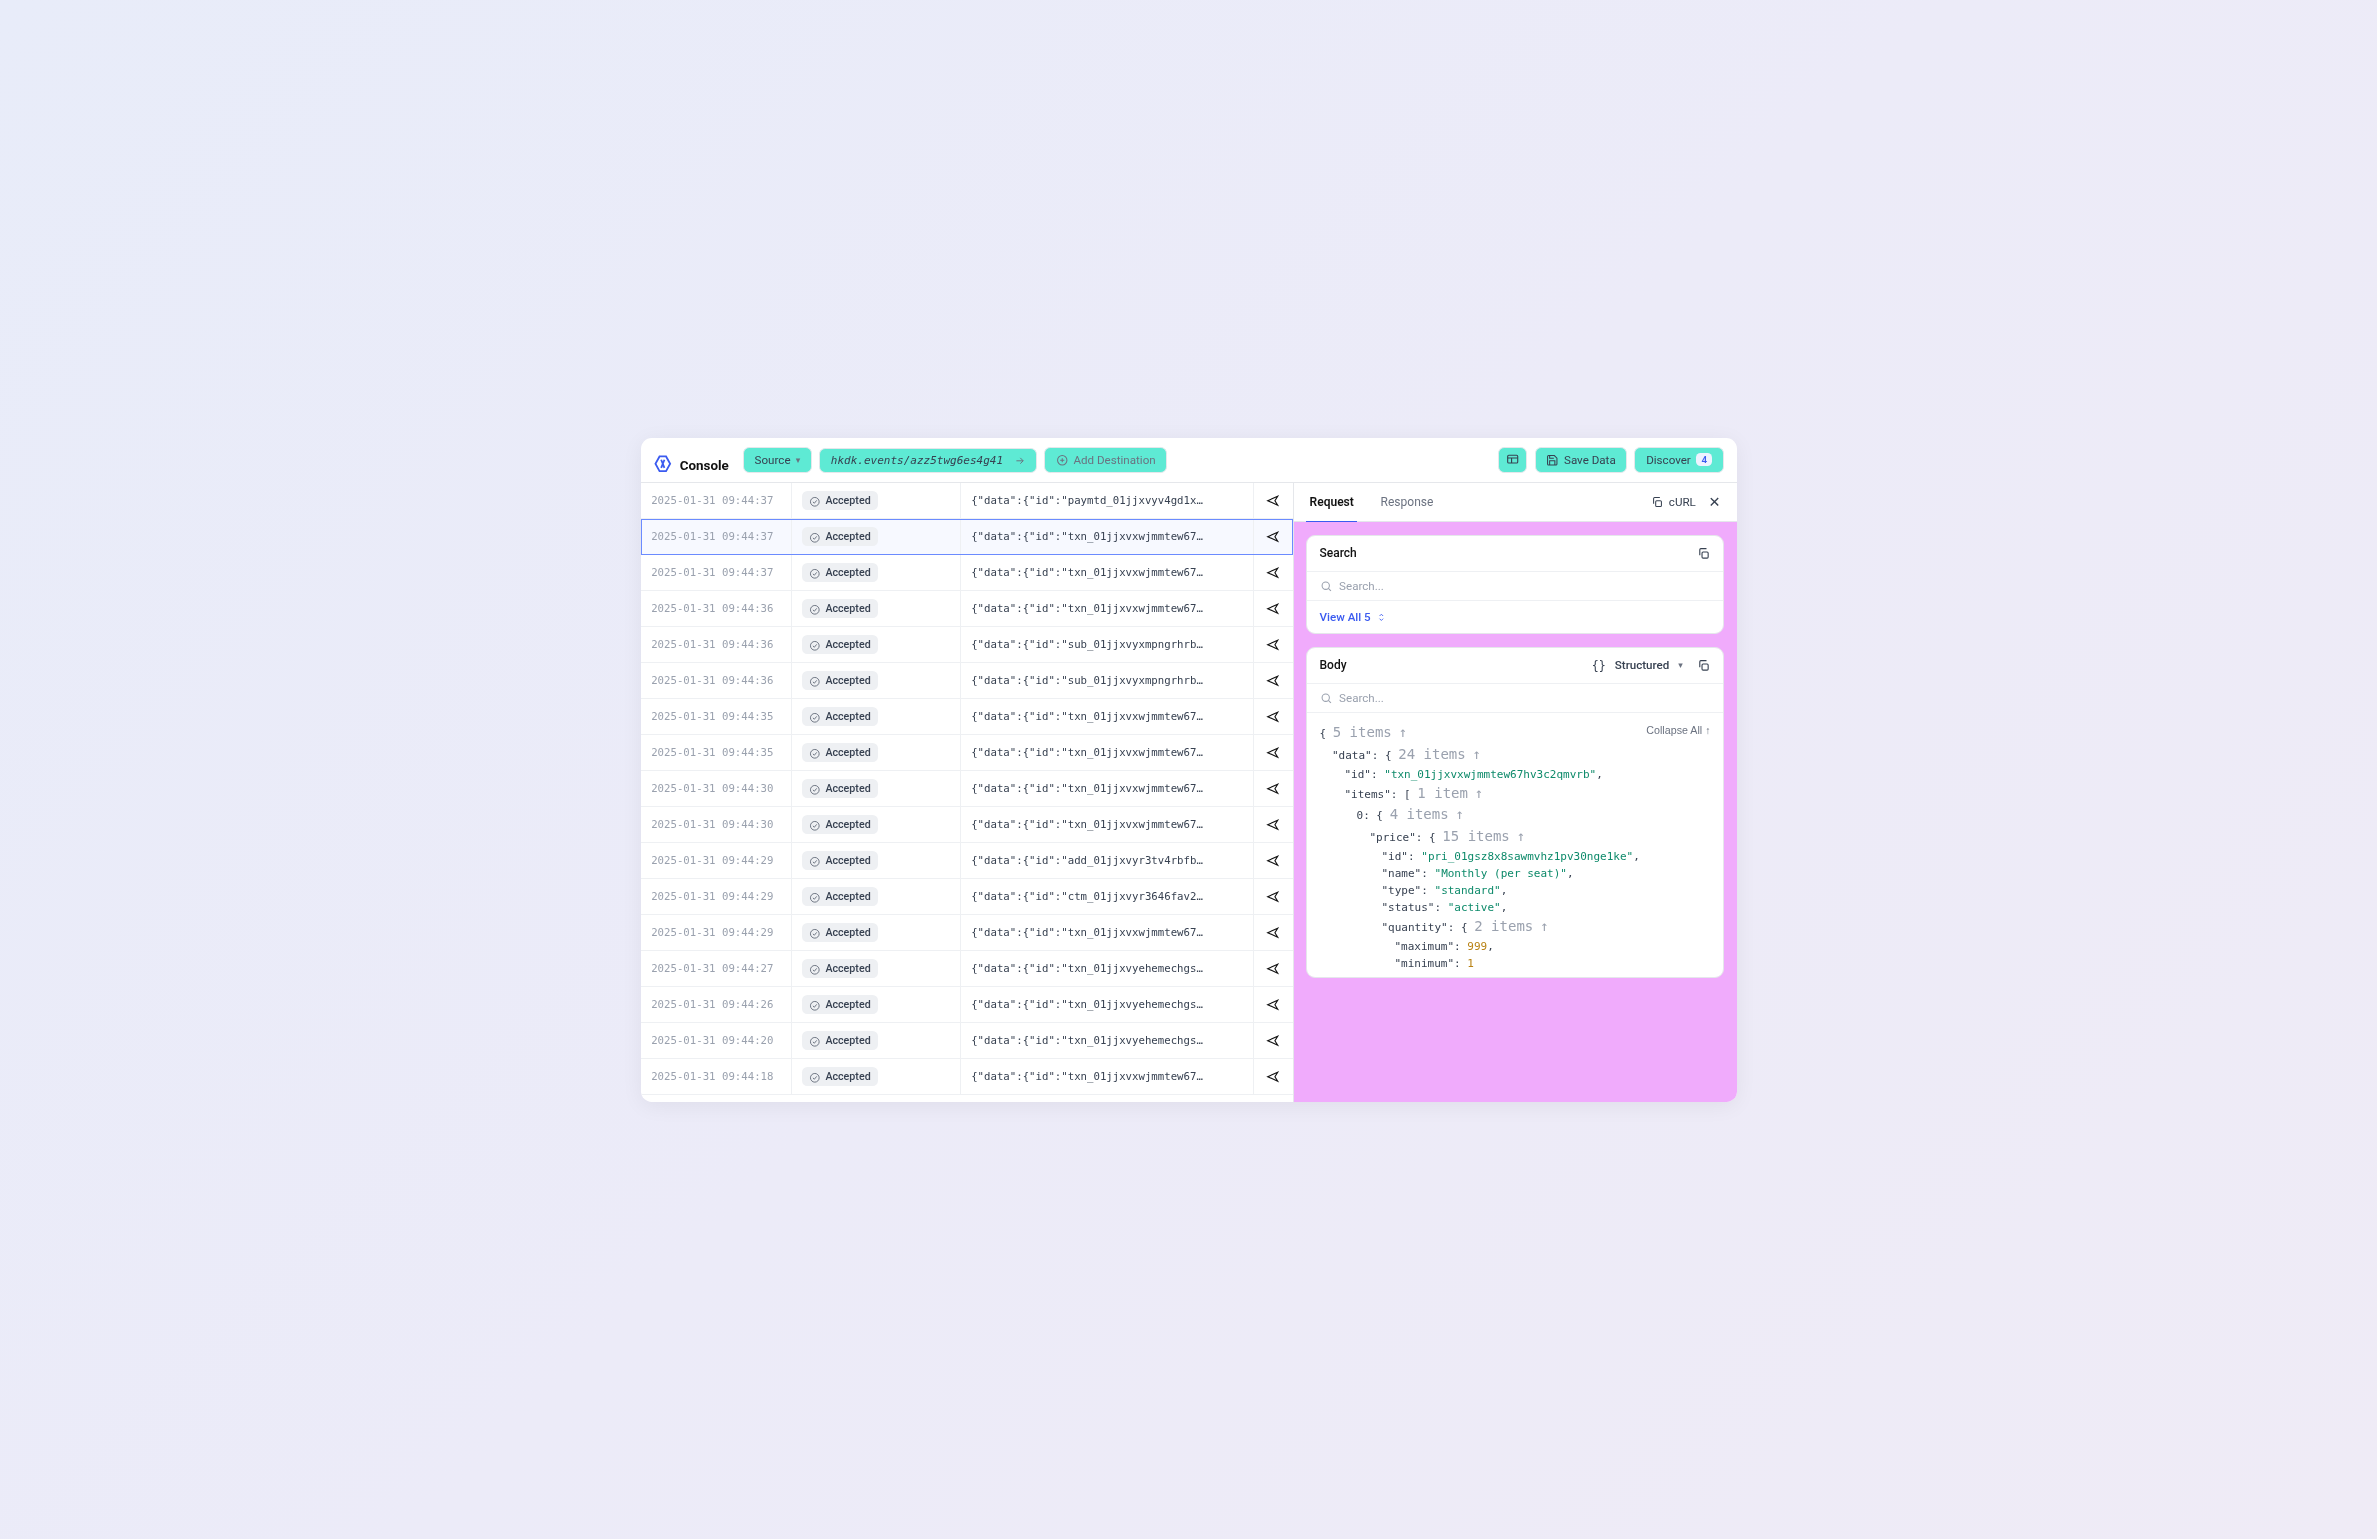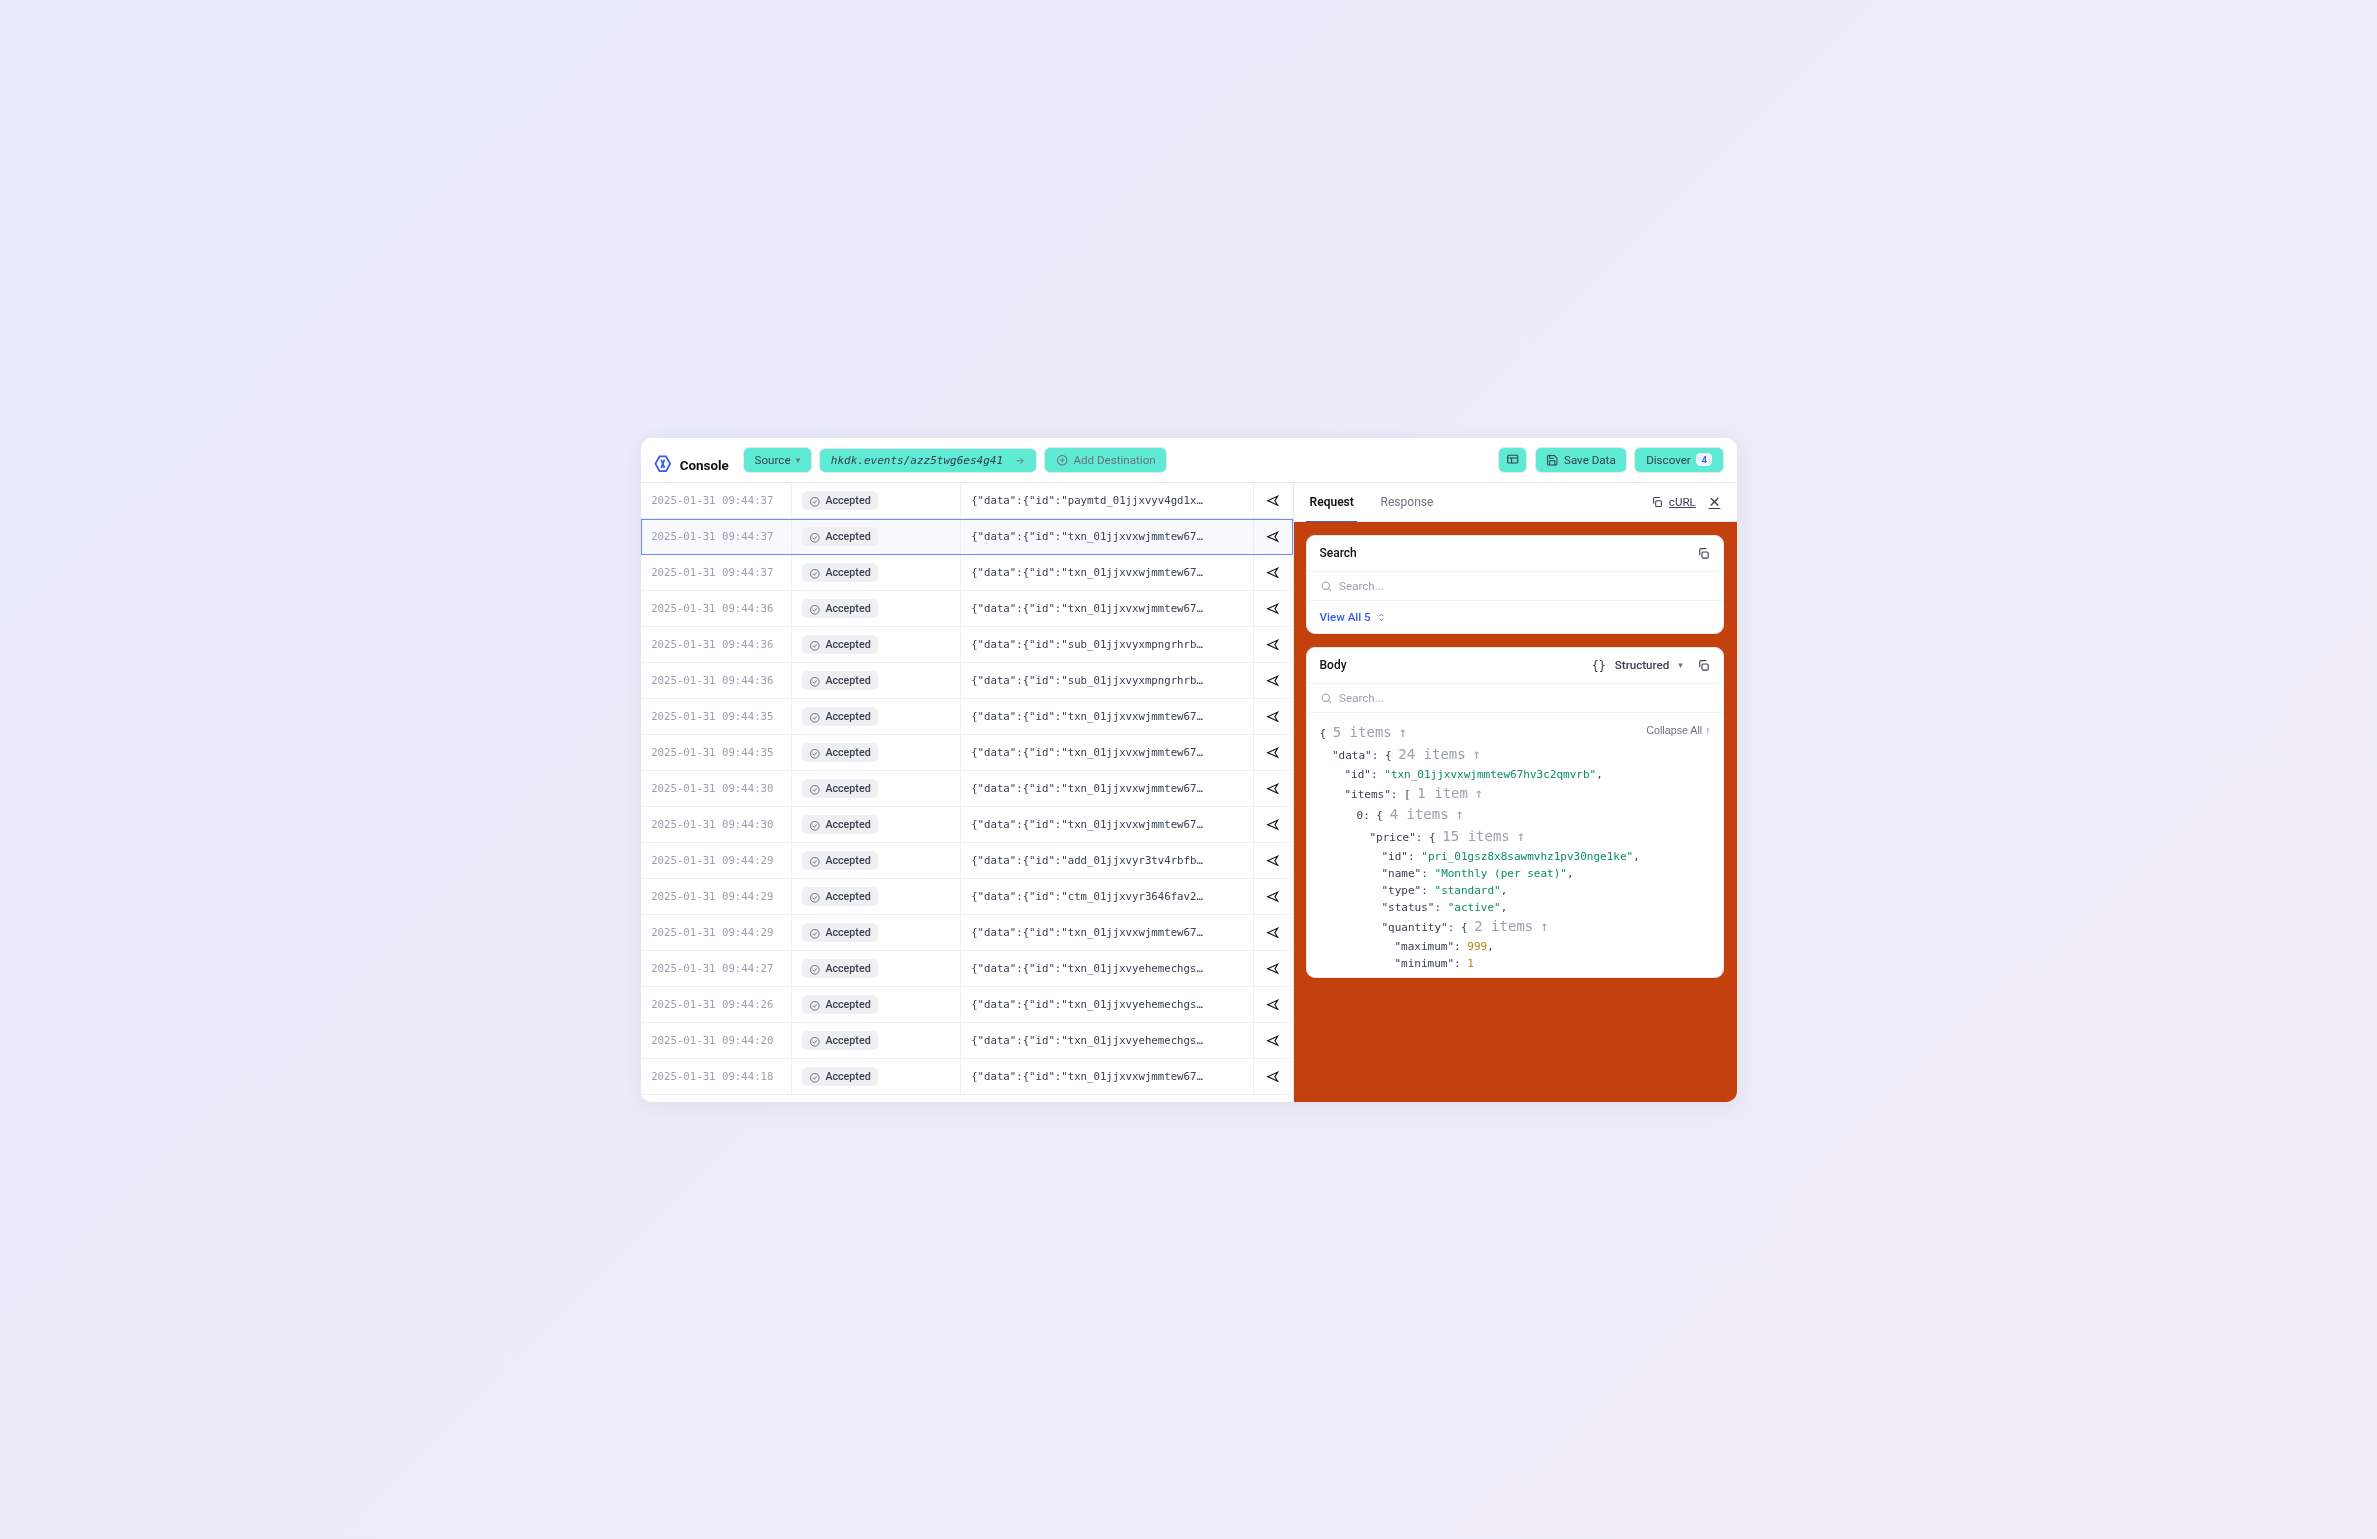--- a/index.html
+++ b/index.html
@@ -88,21 +88,21 @@
 }
 .payload { font-family: ui-monospace, Menlo, Consolas, monospace; color: #374151; font-size: 10.7px; border-right: 0.9px solid #eef0f3; height:100%; display:flex; align-items:center; }
 .send-cell { display:flex; align-items:center; justify-content:center; height:100%; }
 .send-icon { width: 13.4px; height: 13.4px; color: #111; }
 
 .detail {
   width: 444px;
   border-left: 0.9px solid #e5e7eb;
   display: flex;
   flex-direction: column;
-  background: #c2410c;
+  background: #f0abfc;
   overflow-y: auto;
 }
 .tabs {
   display: flex;
   align-items: center;
   padding: 0 12.5px;
   border-bottom: 0.9px solid #e5e7eb;
   height: 39px;
   background: #fff;
 }
@@ -111,21 +111,21 @@
   height: 39px;
   display: flex;
   align-items: center;
   font-size: 12px;
   color: #6b7280;
   margin-right: 19.6px;
   border-bottom: 1.8px solid transparent;
   cursor: pointer;
 }
 .tab.active { color: #111; font-weight: 600; border-bottom-color: #3b5bf0; }
-.tabs-right { margin-left: auto; display: flex; align-items: center; gap: 9px; color: #374151; font-size: 11.6px; text-decoration: underline; }
+.tabs-right { margin-left: auto; display: flex; align-items: center; gap: 9px; color: #374151; font-size: 11.6px; }
 .curl { display:flex; align-items:center; gap:5.3px; cursor:pointer; }
 .close-x { font-size: 14.3px; color: #374151; cursor: pointer; padding: 3.6px; }
 
 .panel {
   margin: 12.5px;
   background: #fff;
   border: 0.9px solid #e5e7eb;
   border-radius: 9px;
 }
 .panel-hdr {

